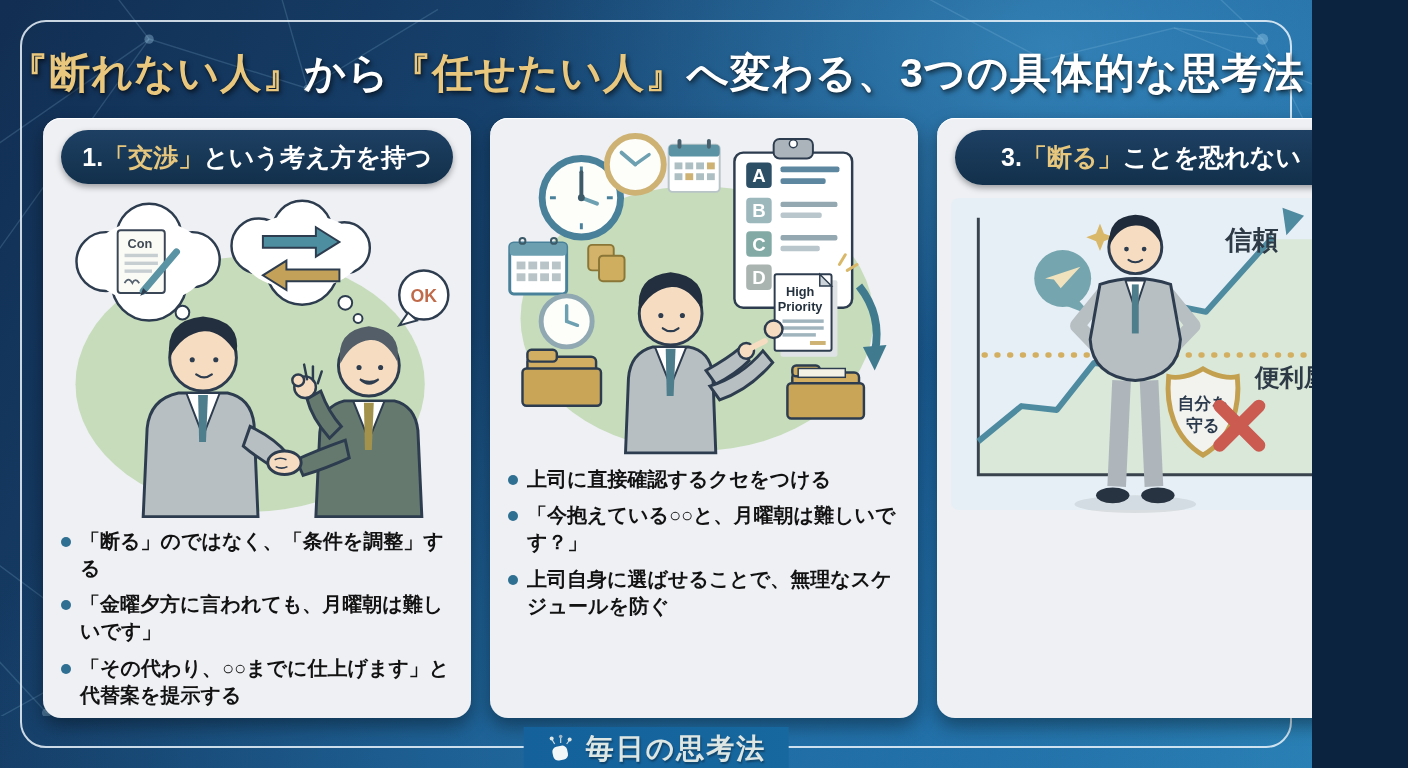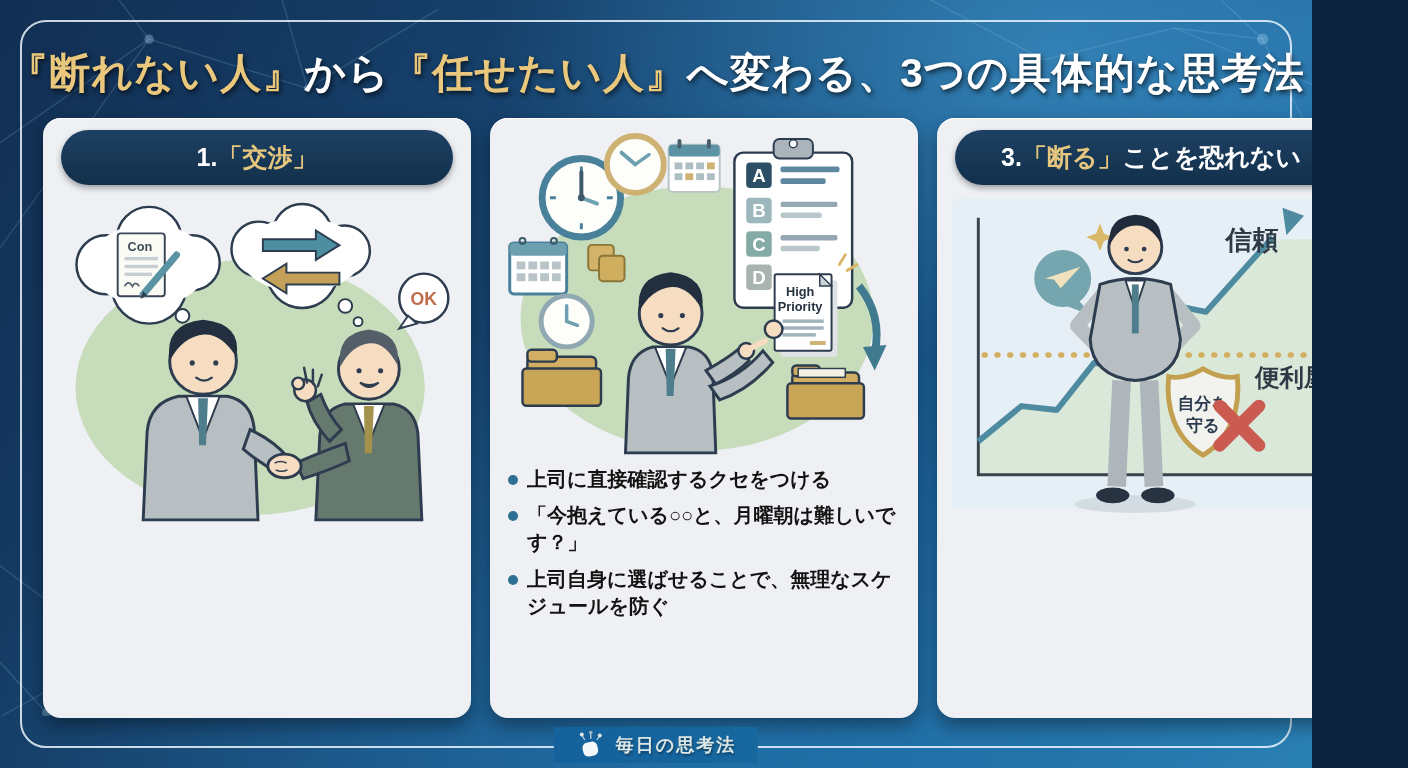--- a/index.html
+++ b/index.html
@@ -49,21 +49,21 @@
   }
   .bullets li::before{
     content:""; position:absolute; left:4px; top:9px; width:10px; height:10px;
     border-radius:50%; background:#2f6f91;
   }
   .footer{
     position:absolute; top:727px; left:50%; transform:translateX(-50%);
     display:flex; align-items:center; gap:10px; padding:3px 22px;
     background:linear-gradient(90deg,#14619c,#17689f);
   }
-  .brand-text{ font-size:18px; font-weight:700; color:#dde6e3; letter-spacing:2px;
+  .brand-text{ font-size:28px; font-weight:700; color:#dde6e3; letter-spacing:2px;
     text-shadow:1px 2px 2px rgba(0,0,0,.35); white-space:nowrap; }
   .corner-sparkle{ position:absolute; left:1336px; top:692px; }
   text{ font-family:"Liberation Sans","DejaVu Sans",sans-serif; }
 </style>
 </head>
 <body>
 
 <div class="canvas">
 
   <svg class="bg-net" viewBox="0 0 1408 768" fill="none">
@@ -94,20 +94,21 @@
   <div class="frame"></div>
 
   <h1 class="title"><span class="gold">『断れない人』</span><span>から</span><span class="gold">『任せたい人』</span><span>へ変わる、3つの具体的な思考法</span></h1>
 
   <div class="cards">
 
     <section class="card">
       <div class="card-header">
           <span>1.</span>
           <span class="gold">「交渉」</span>
+          <span>という考え方を持つ</span>
         </div>
       <div class="illust">
         <svg viewBox="0 0 424 332">
           <ellipse cx="205" cy="197" rx="178" ry="130" fill="#c6dcba"></ellipse>
 
           <g>
             <g fill="#ffffff" stroke="#2d3c4e" stroke-width="2.5">
               <circle cx="58" cy="72" r="30"></circle>
                 <circle cx="102" cy="46" r="33"></circle>
               <circle cx="146" cy="70" r="28"></circle>
@@ -178,20 +179,25 @@
             <circle cx="316" cy="180" r="2.6" fill="#2d3c4e"></circle>
               <circle cx="338" cy="180" r="2.6" fill="#2d3c4e"></circle>
             <path d="M317,192 Q326,201 336,192 Q327,197 317,192 Z" fill="#ffffff" stroke="#2d3c4e" stroke-width="2"></path>
           </g>
           <g>
             <ellipse cx="240" cy="277" rx="17" ry="12" fill="#f6ddc2" stroke="#2d3c4e" stroke-width="3"></ellipse>
             <path d="M230,274 q6,-3 12,0 M231,281 q6,3 12,0" stroke="#2d3c4e" stroke-width="1.6" fill="none"></path>
           </g>
         </svg>
       </div>
+      <ul class="bullets">
+        <li>「断る」のではなく、「条件を調整」する</li>
+        <li>「金曜夕方に言われても、月曜朝は難しいです」</li>
+        <li>「その代わり、○○までに仕上げます」と代替案を提示する</li>
+      </ul>
     </section>
 
     <section class="card">
       <div class="illust">
         <svg viewBox="0 0 424 332">
           <ellipse cx="205" cy="195" rx="180" ry="135" fill="#c6dcba"></ellipse>
           <g>
             <circle cx="87" cy="72" r="40" fill="#fdfdfa" stroke="#49819b" stroke-width="7"></circle>
             <line x1="87" y1="40" x2="87" y2="46" stroke="#49819b" stroke-width="3"></line>
             <line x1="87" y1="98" x2="87" y2="104" stroke="#49819b" stroke-width="3"></line>

